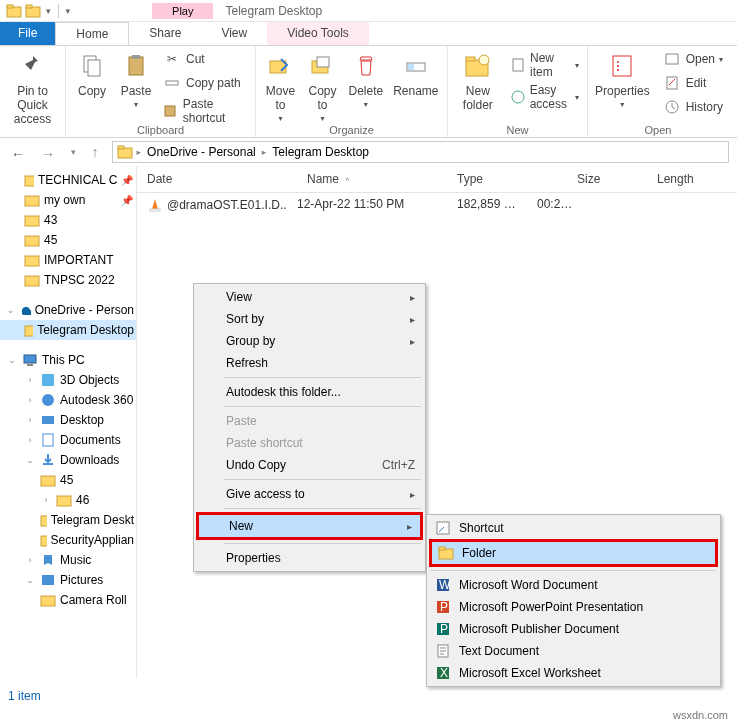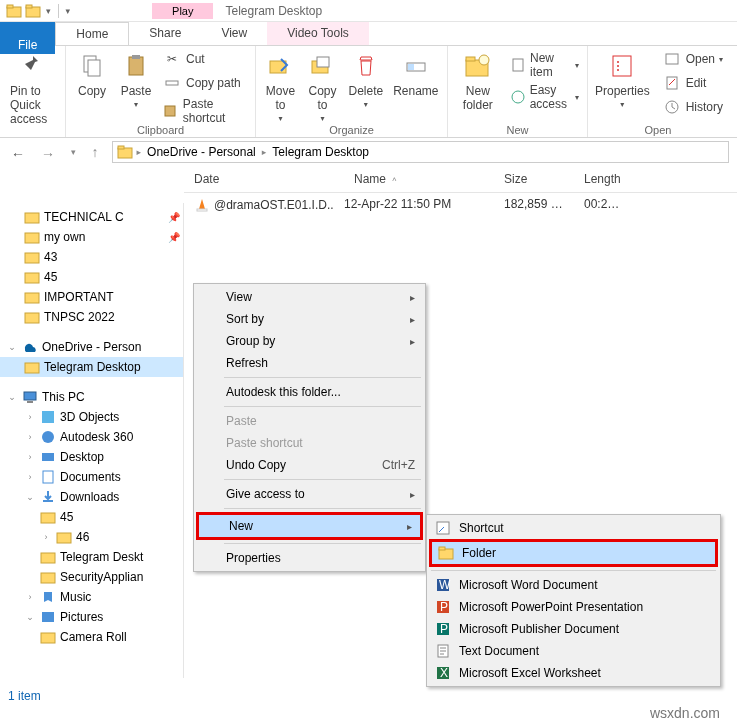--- a/index.html
+++ b/index.html
@@ -5,40 +5,40 @@
 * { box-sizing: border-box; margin: 0; padding: 0; font-family: "Segoe UI", sans-serif; font-size: 12px; }
 body { width: 737px; height: 725px; background: #fff; overflow: hidden; position: relative; }
 .titlebar { height: 22px; display: flex; align-items: center; background: #fff; border-bottom: 1px solid #e5e5e5; }
 .qat { display: flex; align-items: center; gap: 3px; padding: 0 6px; }
 .qat-icon { width: 16px; height: 16px; display: flex; align-items: center; justify-content: center; }
 .qat-drop { color: #666; font-size: 9px; padding: 0 2px; }
 .vt-tab { background: #ffc9de; padding: 2px 20px; font-size: 11px; margin-left: 74px; }
 .vt-title { color: #666; padding: 2px 12px; font-size: 12px; }
 .tabs { height: 24px; display: flex; align-items: stretch; border-bottom: 1px solid #d5d5d5; }
 .tab { padding: 4px 20px; color: #444; cursor: default; }
-.tab.file { background: #1979ca; color: #fff; padding: 16px 18px; }
+.tab.file { background: #1979ca; color: #fff; padding: 4px 18px; }
 .tab.active { border: 1px solid #d5d5d5; border-bottom: none; background: #fff; }
 .ribbon { height: 92px; background: #fff; border-bottom: 1px solid #d5d5d5; display: flex; }
 .group { border-right: 1px solid #e5e5e5; padding: 2px 6px 14px; display: flex; flex-direction: column; justify-content: space-between; align-items: center; position: relative; }
 .group-label { font-size: 11px; color: #666; position: absolute; bottom: 1px; left:0; right:0; text-align:center; }
 .btn-col { display: flex; flex-direction: column; align-items: center; padding: 2px 4px; font-size: 11px; color: #444; gap: 2px; }
 .btn-row { display: flex; align-items: center; gap: 4px; font-size: 12px; color: #444; padding: 1px 2px; }
 .btn-stack { display: flex; flex-direction: column; justify-content: center; gap: 2px; }
 .ico { width: 20px; height: 20px; display: flex; align-items: center; justify-content: center; }
 .ico-lg { width: 32px; height: 32px; }
 svg { display: block; }
 .dd { font-size: 8px; color: #555; }
 .addrbar { height: 28px; display: flex; align-items: center; gap: 10px; padding: 4px 8px; background:#fff; }
 .nav-btn { color: #888; font-size: 14px; padding: 0 3px; }
 .nav-btn.on { color: #555; }
 .addrbox { flex: 1; border: 1px solid #ccc; height: 22px; display: flex; align-items: center; padding: 0 4px; gap: 4px; font-size: 12px; }
 .crumb { padding: 0 2px; }
 .crumb-sep { color:#888; font-size:9px; }
 .main { display: flex; height: 512px; }
-.tree { width: 184px; border-right: 1px solid #e5e5e5; overflow: hidden; padding-top: 4px; margin-top: 37px; }
+.tree { width: 137px; border-right: 1px solid #e5e5e5; overflow: hidden; padding-top: 4px; }
 .tree-item { display: flex; align-items: center; gap: 4px; padding: 2px 2px 2px 6px; font-size: 12px; white-space: nowrap; }
 .tree-item .exp { width: 12px; color: #888; font-size: 9px; text-align: center; }
 .tree-item.sel { background: #cde8ff; }
 .tree-item.indent1 { padding-left: 24px; }
 .tree-item.indent2 { padding-left: 40px; }
 .list { flex: 1; position: relative; }
 .list-head { display: flex; border-bottom: 1px solid #e5e5e5; font-size: 12px; color: #444; }
 .list-head .col { padding: 6px 10px; display:flex; align-items:center; gap:6px;}
 .col-name { width: 150px; }
 .col-date { width: 160px; }
@@ -52,21 +52,21 @@
 .ctx-item.disabled { color: #9a9a9a; }
 .ctx-item .arrow { margin-left: auto; font-size: 10px; color:#555; }
 .ctx-item .sc { margin-left: auto; color: #555; }
 .ctx-sep { border-top: 1px solid #d0d0d0; margin: 3px 2px 3px 28px; }
 .ctx-item.hl { background: #bfdfff; }
 .ctx-icon { position:absolute; left:6px; width:16px; height:16px; display:flex; align-items:center; justify-content:center; }
 .redbox { border: 3px solid #e60000; }
 #ctx1 { left: 193px; top: 283px; width: 233px; }
 #ctx2 { left: 426px; top: 514px; width: 295px; }
 .status { position:absolute; bottom:22px; left:8px; font-size:12px; color:#1066b3; }
-.watermark { position:absolute; bottom:4px; right:17px; font-size:14px; color:#777; }
+.watermark { position:absolute; bottom:4px; right:9px; font-size:11px; color:#777; }
 .folder-svg { fill:#ffd76b; stroke:#caa43a; }
 </style>
 </head>
 <body>
 
 <div class="titlebar">
   <div class="qat">
     <span class="qat-icon">
         <svg width="16" height="16">
           <rect x="1" y="4" width="14" height="10" class="folder-svg"></rect>
@@ -96,21 +96,21 @@
 </div>
 
 <div class="ribbon">
   <div class="group" style="width:66px">
     <div class="btn-col">
       <span class="ico ico-lg">
           <svg width="26" height="26">
             <path d="M13 3l5 5-3 1-4 8-3-3-5 5 5-5-3-3 8-4z" fill="#5a5a5a"></path>
           </svg>
         </span>
-      <span style="text-align:left">Pin to Quick access</span>
+      <span style="text-align:center">Pin to Quick access</span>
     </div>
   </div>
   <div class="group" style="width:190px">
     <div style="display:flex;gap:4px">
       <div class="btn-col">
           <span class="ico ico-lg">
             <svg width="24" height="24">
               <rect x="4" y="2" width="12" height="16" fill="#fff" stroke="#888"></rect>
               <rect x="8" y="6" width="12" height="16" fill="#fff" stroke="#888"></rect>
             </svg>
@@ -443,20 +443,21 @@
       </div>
   </div>
 
   <div class="list">
     <div class="list-head">
       <div class="col col-date">Date</div>
       <div class="col col-name">
           <span>Name</span>
           <span style="color:#888;font-size:8px">˄</span>
         </div>
+      <div class="col col-type">Type</div>
       <div class="col col-size">Size</div>
       <div class="col col-len">Length</div>
     </div>
     <div class="list-row">
       <div class="col col-name" style="display:flex;align-items:center;gap:4px">
           <span>
             <svg width="16" height="16">
               <path d="M8 2l3 10H5z" fill="#f58220"></path>
               <rect x="3" y="12" width="10" height="2" fill="#fff" stroke="#ccc"></rect>
             </svg>

